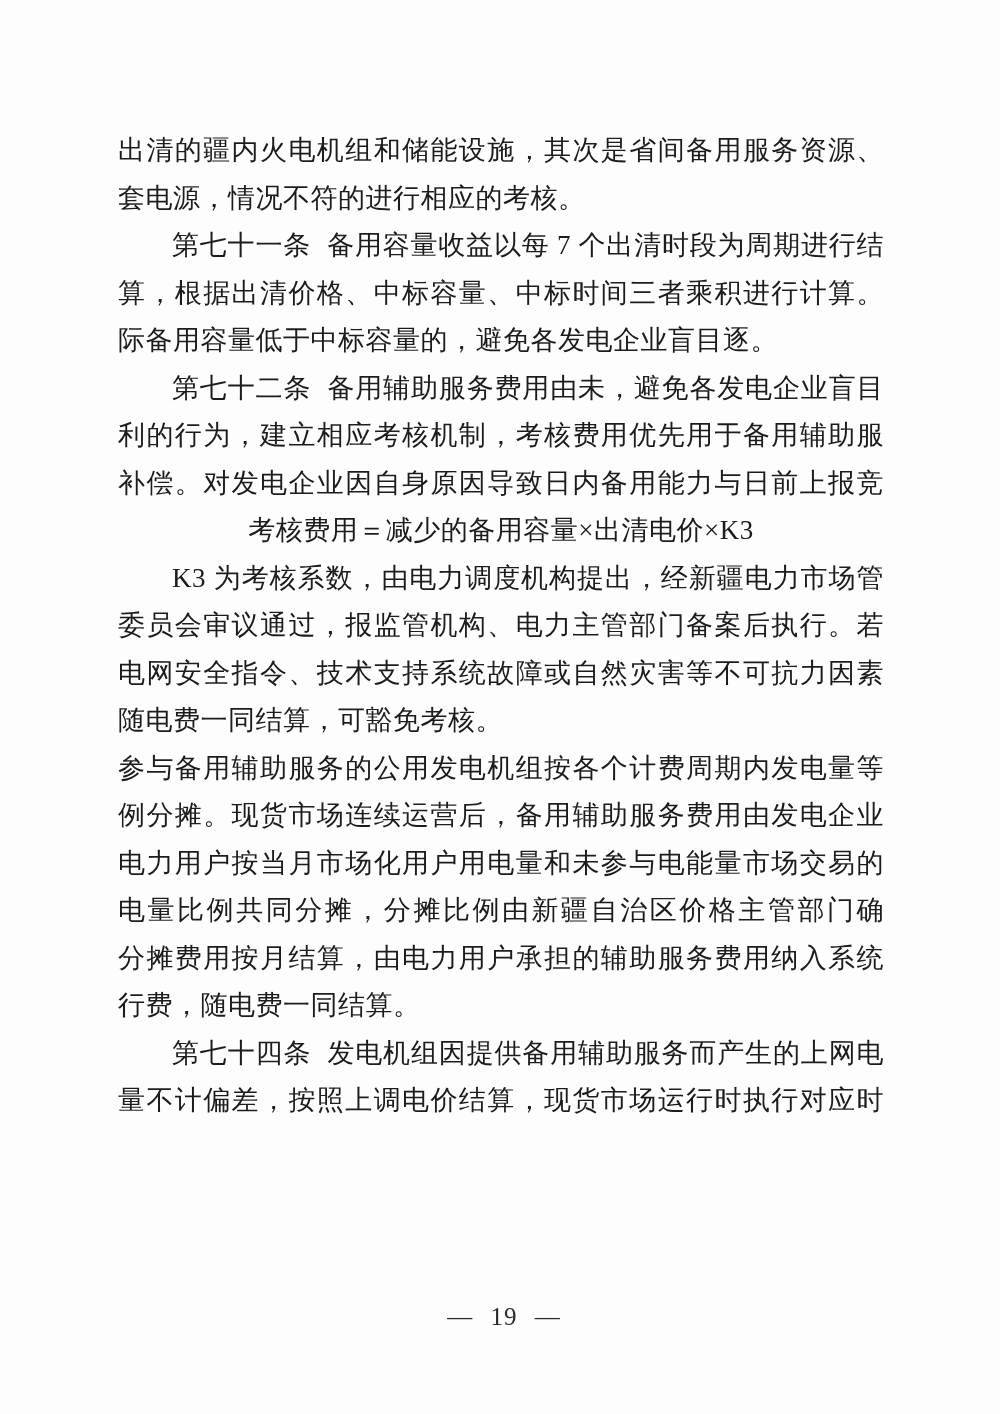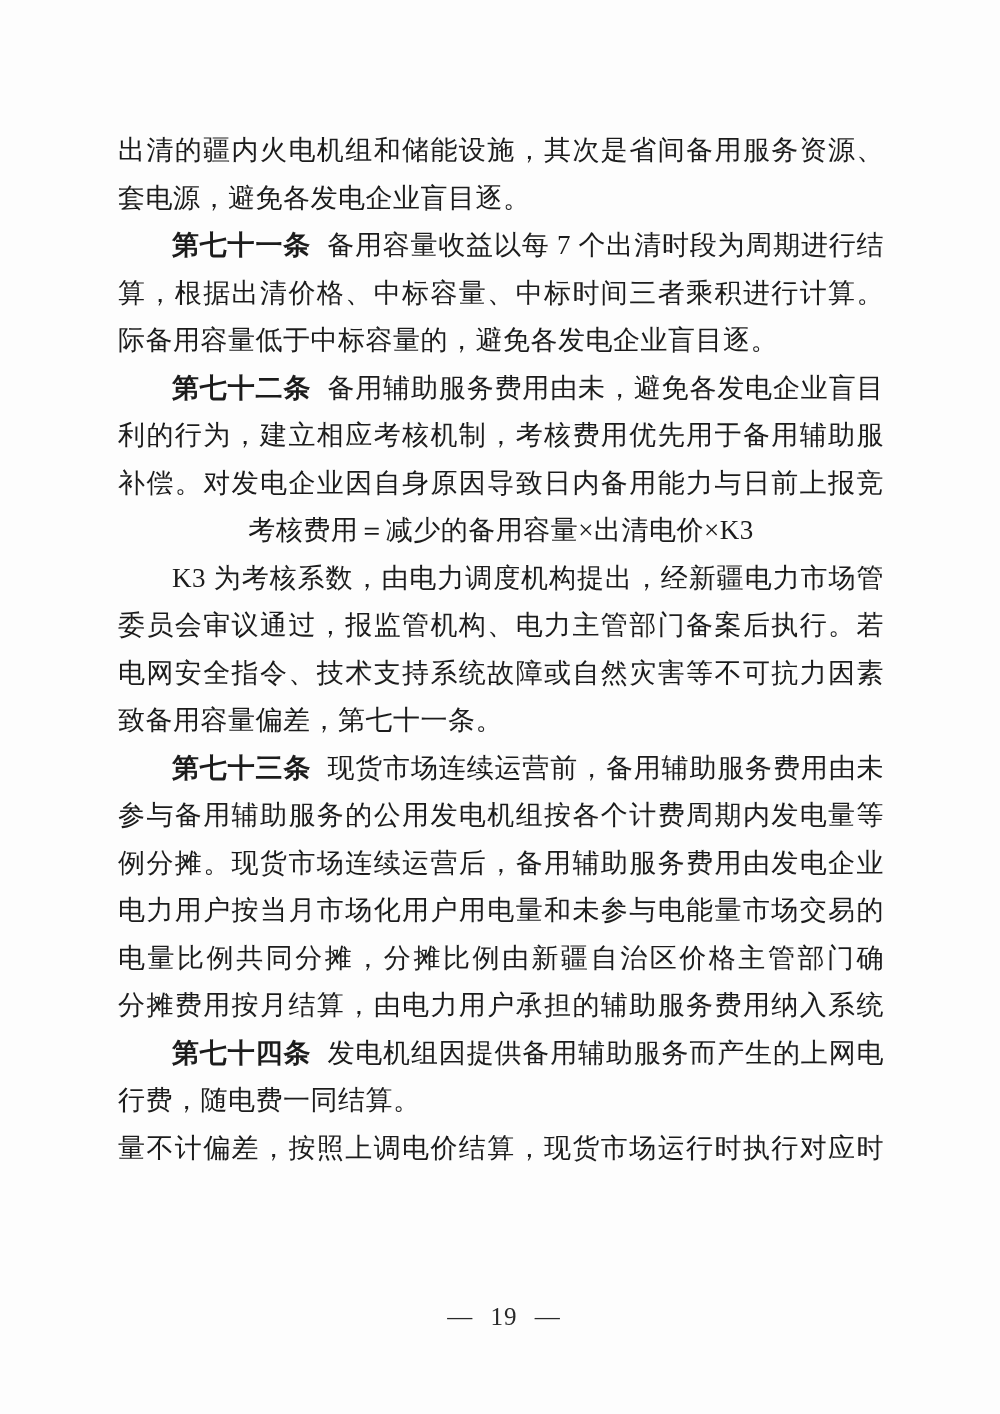--- a/index.html
+++ b/index.html
@@ -27,21 +27,21 @@
     letter-spacing: 0.5px;
   }
   .line.justify {
     white-space: normal;
     text-align: justify;
     text-align-last: justify;
     overflow: hidden;
   }
   .line.article, .line.indent { padding-left: 54px; }
   .line.article b {
-    font-weight: bold;
+    font-weight: normal;
     margin-right: 0.6em;
     font-family: "Liberation Serif", "DejaVu Serif", serif;
   }
   .line.formula {
     text-align: right;
     text-align-last: center;
   }
   #page-footer {
     position: absolute;
     left: 4px;
@@ -53,38 +53,37 @@
     word-spacing: 10px;
     letter-spacing: 1px;
   }
 </style>
 </head>
 <body>
 
 <div id="page">
   <div id="text-block">
       <div class="line body justify">出清的疆内火电机组和储能设施，其次是省间备用服务资源、配</div>
-      <div class="line body">套电源，避免各发电企业盲目逐。</div>
+      <div class="line body">套电源，情况不符的进行相应的考核。</div>
       <div class="line article justify"><b>第七十一条</b><span>备用容量收益以每 7 个出清时段为周期进行结</span></div>
       <div class="line body justify">算，根据出清价格、中标容量、中标时间三者乘积进行计算。实</div>
       <div class="line body">际备用容量低于中标容量的，避免各发电企业盲目逐。</div>
       <div class="line article justify"><b>第七十二条</b><span>备用辅助服务费用由未，避免各发电企业盲目逐</span></div>
       <div class="line body justify">利的行为，建立相应考核机制，考核费用优先用于备用辅助服务</div>
       <div class="line body justify">补偿。对发电企业因自身原因导致日内备用能力与日前上报竞价</div>
       <div class="line formula">考核费用＝减少的备用容量×出清电价×K3</div>
       <div class="line indent justify">K3 为考核系数，由电力调度机构提出，经新疆电力市场管理</div>
       <div class="line body justify">委员会审议通过，报监管机构、电力主管部门备案后执行。若因</div>
       <div class="line body justify">电网安全指令、技术支持系统故障或自然灾害等不可抗力因素导</div>
-      <div class="line body">致备用容量偏差，第七十一条。</div>
-      <div class="line article justify"><b>第七十三条</b><span>现货市场连续运营前，备用辅助服务费用由未</span></div>
+      <div class="line body">随电费一同结算，可豁免考核。</div>
       <div class="line body justify">参与备用辅助服务的公用发电机组按各个计费周期内发电量等比</div>
       <div class="line body justify">例分摊。现货市场连续运营后，备用辅助服务费用由发电企业和</div>
       <div class="line body justify">电力用户按当月市场化用户用电量和未参与电能量市场交易的发</div>
       <div class="line body justify">电量比例共同分摊，分摊比例由新疆自治区价格主管部门确定。</div>
       <div class="line body justify">分摊费用按月结算，由电力用户承担的辅助服务费用纳入系统运</div>
+      <div class="line body">行费，随电费一同结算。</div>
       <div class="line article justify"><b>第七十四条</b><span>发电机组因提供备用辅助服务而产生的上网电</span></div>
-      <div class="line body">行费，随电费一同结算。</div>
       <div class="line body justify">量不计偏差，按照上调电价结算，现货市场运行时执行对应时段</div>
     </div>
   <div id="page-footer">
     <span>— 19 —</span>
   </div>
 </div>
 
 </body></html>

